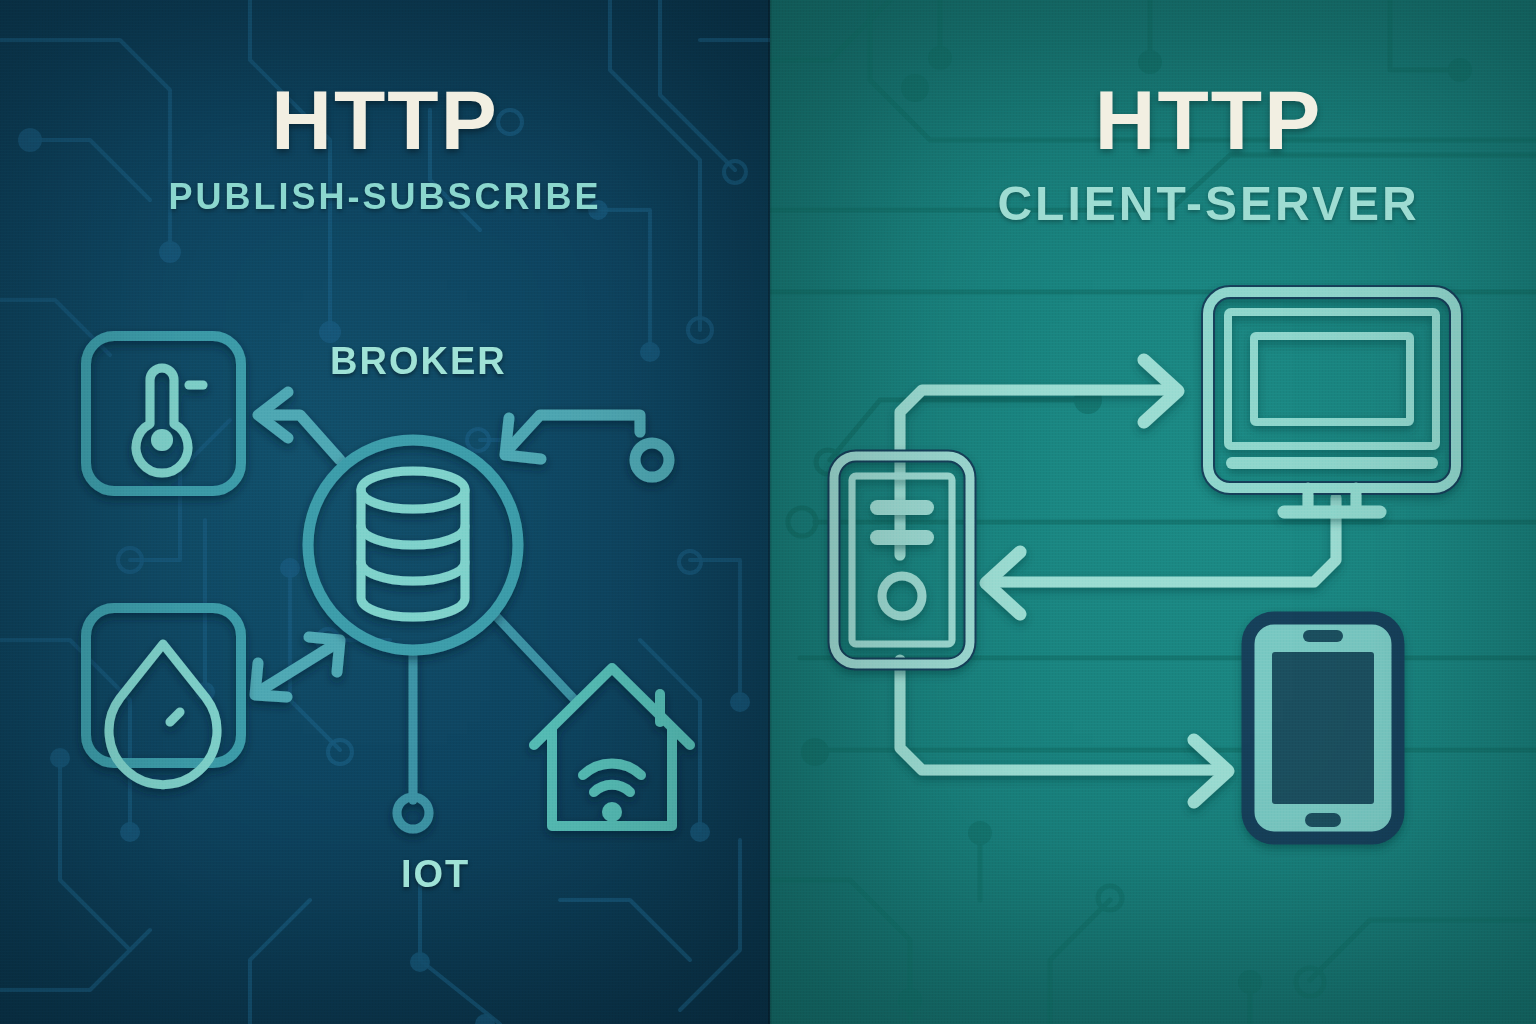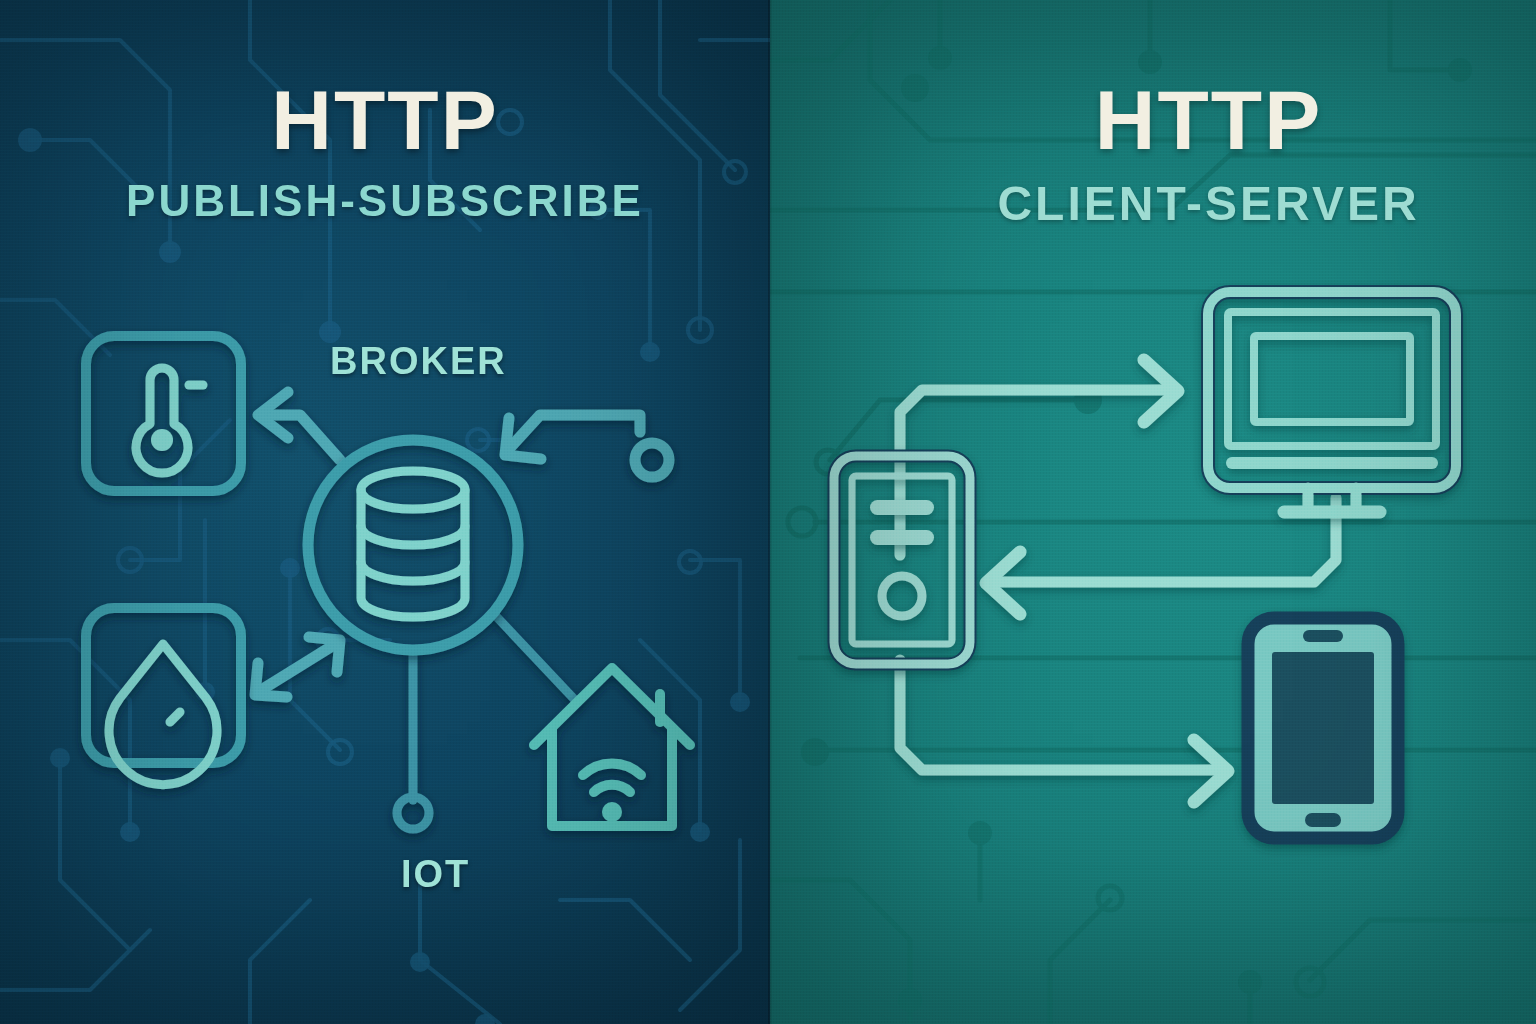--- a/index.html
+++ b/index.html
@@ -35,21 +35,21 @@
   .divider{position:absolute;left:768px;top:0;width:4px;height:1024px;
     background:linear-gradient(90deg,rgba(0,0,0,.25),rgba(0,0,0,.05));}
 
   
   .title{
     position:absolute;text-align:center;width:100%;
     font-weight:bold;letter-spacing:2px;
   }
   #mqtt-title{top:72px;font-size:84px;color:#F2EFE2;
     text-shadow:0 3px 6px rgba(0,0,0,.38);}
-  #mqtt-sub{top:176px;font-size:44px;color:#8BD7CE;letter-spacing:3px;
+  #mqtt-sub{top:176px;font-size:36px;color:#8BD7CE;letter-spacing:3px;
     text-shadow:0 2px 4px rgba(0,0,0,.35);}
   #http-title{top:72px;font-size:84px;color:#F2EFE2;
     text-shadow:0 3px 6px rgba(0,0,0,.30);}
   #http-sub{top:176px;font-size:48px;color:#9EDCD2;letter-spacing:3px;
     text-shadow:0 2px 4px rgba(0,0,0,.28);text-align:center;}
 
   .glyph-label{
     position:absolute;font-weight:bold;letter-spacing:2px;
     white-space:nowrap;
   }

